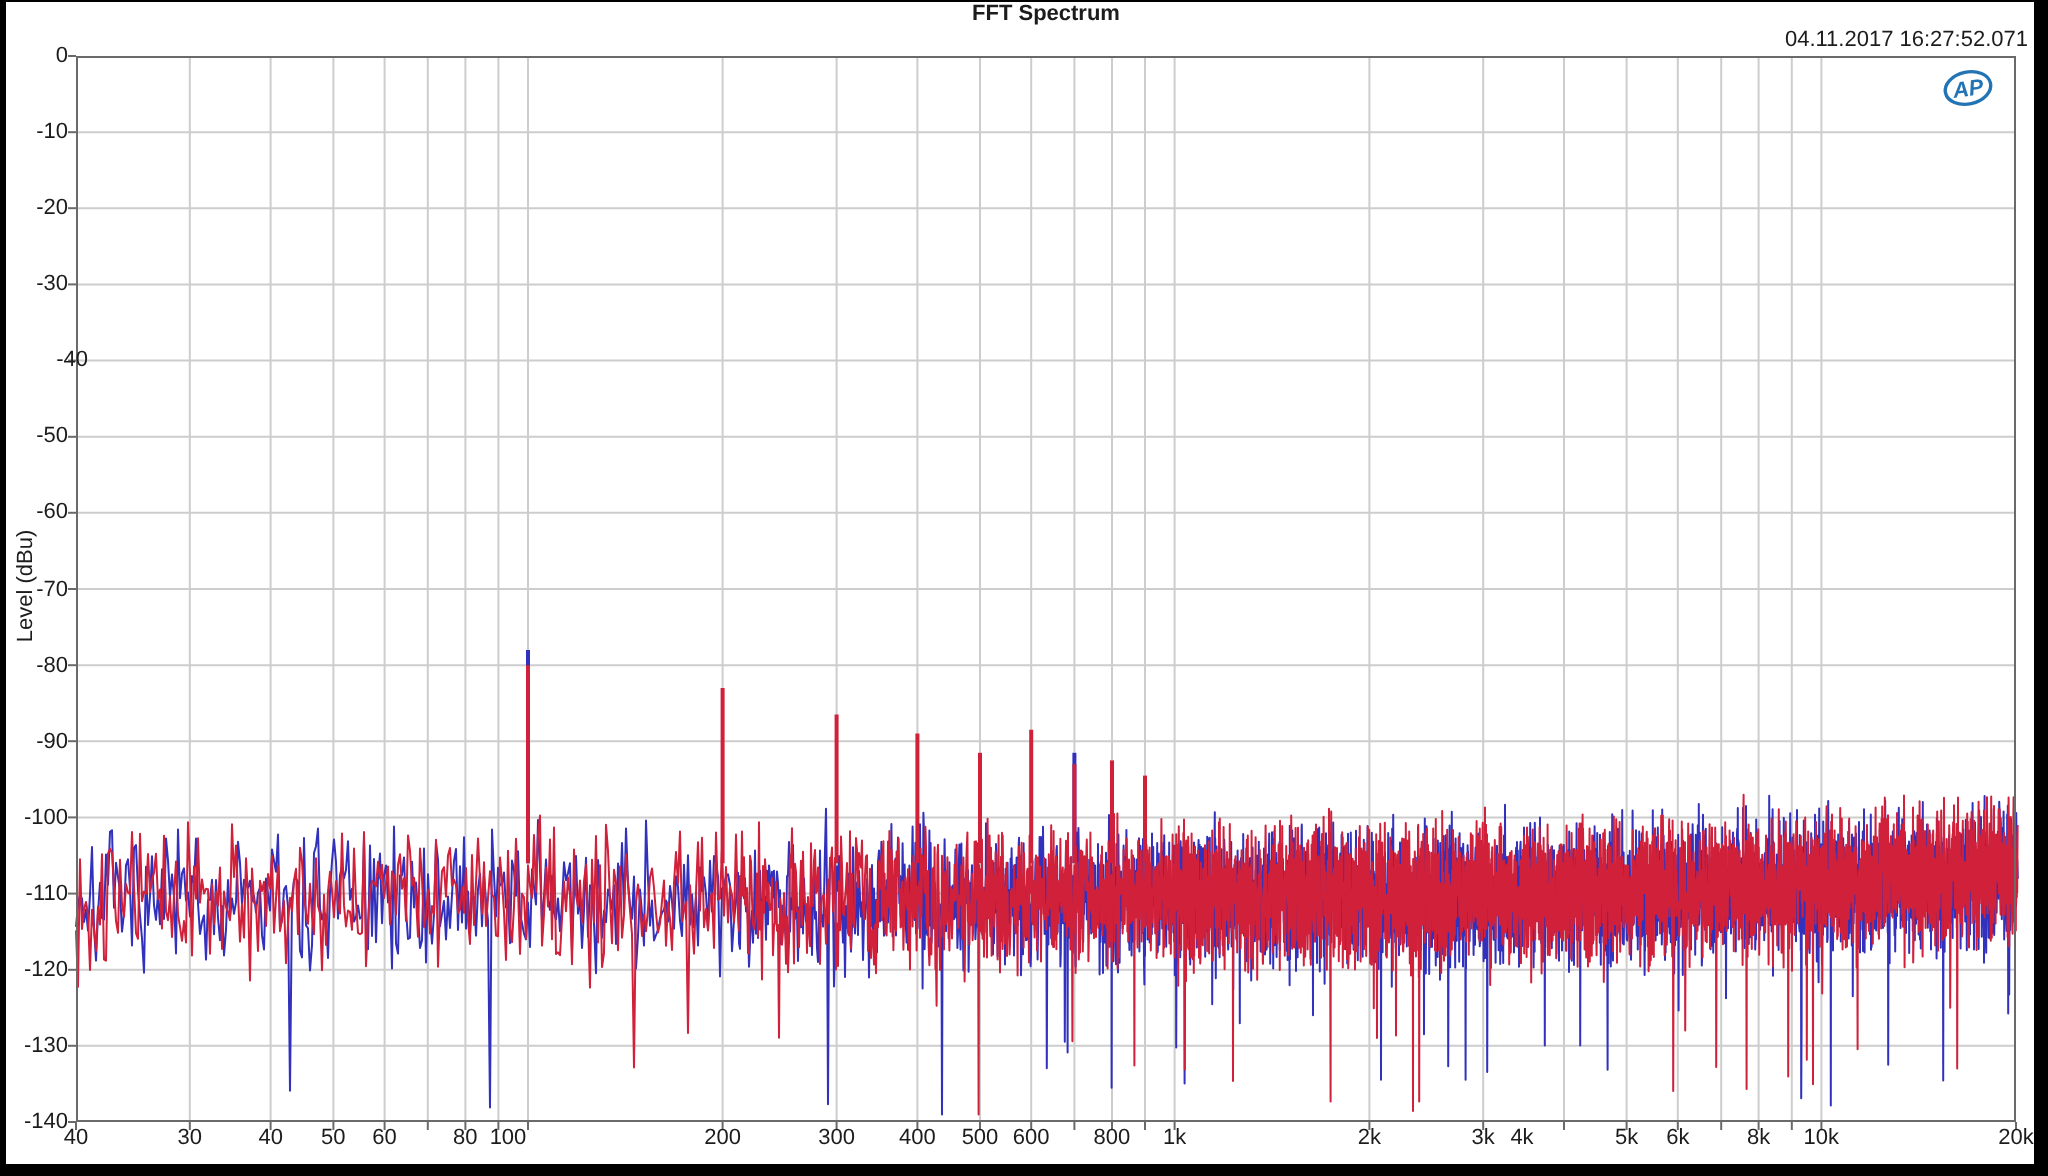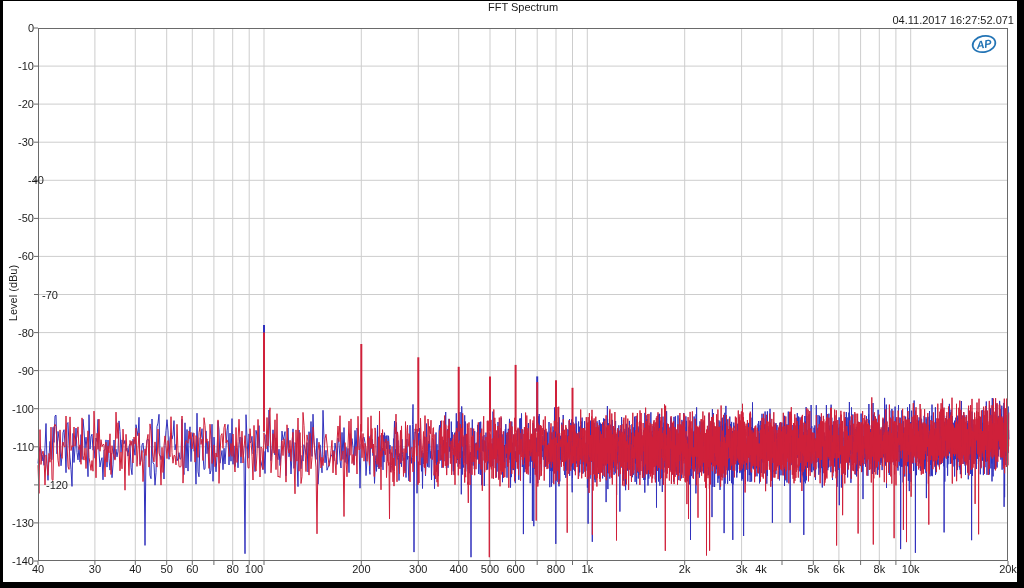--- a/index.html
+++ b/index.html
@@ -1,20 +1,20 @@
 <!DOCTYPE html>
 <html><head>
 <meta charset="utf-8">
 <style>
   html,body{margin:0;padding:0;background:#000;}
   body{width:1024px;height:588px;position:relative;overflow:hidden;
        font-family:"Liberation Sans", sans-serif;}
   #canvas{position:absolute;left:3px;top:1px;width:1014px;height:581px;background:#ffffff;}
   .chart-title{position:absolute;left:35px;top:0px;width:970px;text-align:center;
-       font-size:11px;color:#1c1c1c;}
+       font-size:11px;color:#1c1c1c;font-weight:bold;}
   .timestamp{position:absolute;top:13px;right:3px;font-size:11px;color:#1c1c1c;}
   .y-title{position:absolute;left:10px;top:292px;transform:translate(-50%,-50%) rotate(-90deg);
        font-size:11px;color:#1c1c1c;white-space:nowrap;}
   .x-title{position:absolute;left:35px;top:570px;width:970px;text-align:center;
        font-size:11px;color:#1c1c1c;}
   #plot-svg{position:absolute;left:35px;top:27px;overflow:visible;}
   .ytick{position:absolute;left:0;width:31px;text-align:right;font-size:11px;color:#1c1c1c;height:12px;line-height:12px;}
   .xtick{position:absolute;top:562px;width:40px;margin-left:-20px;text-align:center;font-size:11px;color:#1c1c1c;}
   #ap-logo{position:absolute;left:966px;top:32px;width:30px;height:22px;}
 </style>
@@ -136,26 +136,26 @@
   </svg>
 
   <div id="ytick-box">
       <div class="ytick" style="top: 21px;">0</div>
       <div class="ytick" style="top: 59.0714px;">-10</div>
       <div class="ytick" style="top: 97.1429px;">-20</div>
       <div class="ytick" style="top: 135.214px;">-30</div>
       <div class="ytick" style="top: 173.286px; padding-left: 10px;">-40</div>
       <div class="ytick" style="top: 211.357px;">-50</div>
       <div class="ytick" style="top: 249.429px;">-60</div>
-      <div class="ytick" style="top: 287.5px; margin-left: 24px;">-70</div>
+      <div class="ytick" style="top: 287.5px;">-70</div>
       <div class="ytick" style="top: 325.571px;">-80</div>
       <div class="ytick" style="top: 363.643px;">-90</div>
       <div class="ytick" style="top: 401.714px;">-100</div>
       <div class="ytick" style="top: 439.786px;">-110</div>
-      <div class="ytick" style="top: 477.857px; padding-left: 34px;">-120</div>
+      <div class="ytick" style="top: 477.857px;">-120</div>
       <div class="ytick" style="top: 515.929px;">-130</div>
       <div class="ytick" style="top: 554px;">-140</div>
     </div>
   <div id="xtick-box">
       <div class="xtick" style="left: 35px;">40</div>
       <div class="xtick" style="left: 91.9362px;">30</div>
       <div class="xtick" style="left: 132.333px;">40</div>
       <div class="xtick" style="left: 163.667px;">50</div>
       <div class="xtick" style="left: 189.269px;">60</div>
       <div class="xtick" style="left: 229.666px;">80</div>

